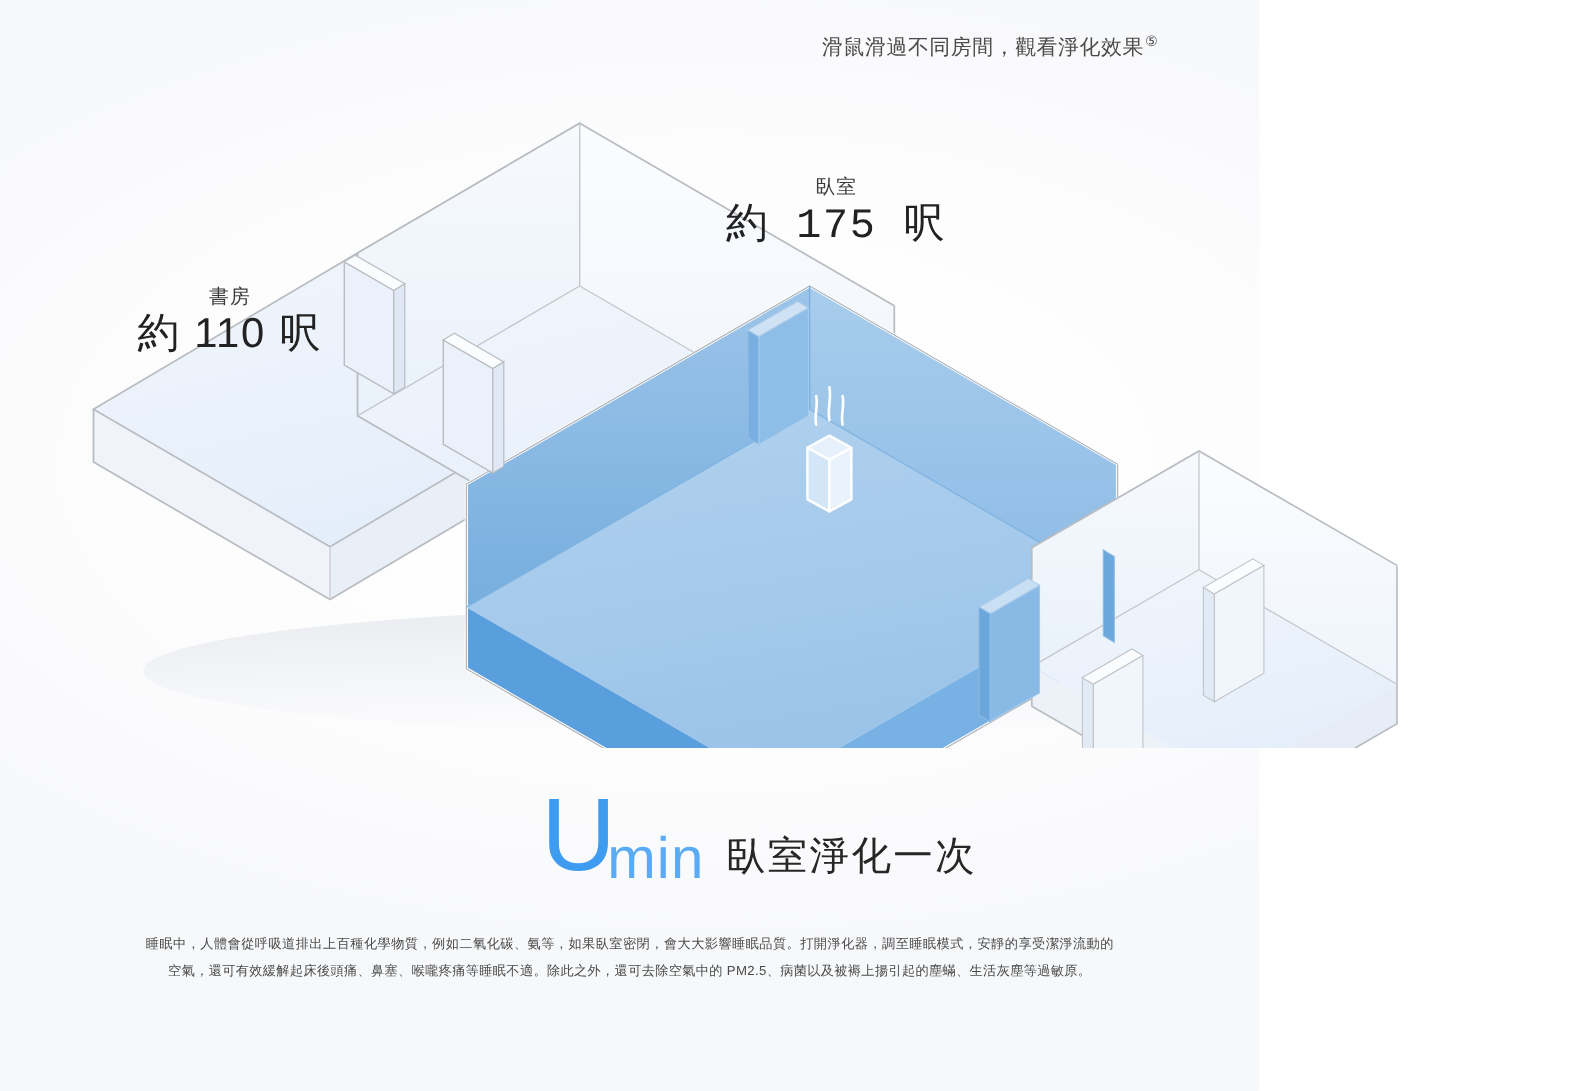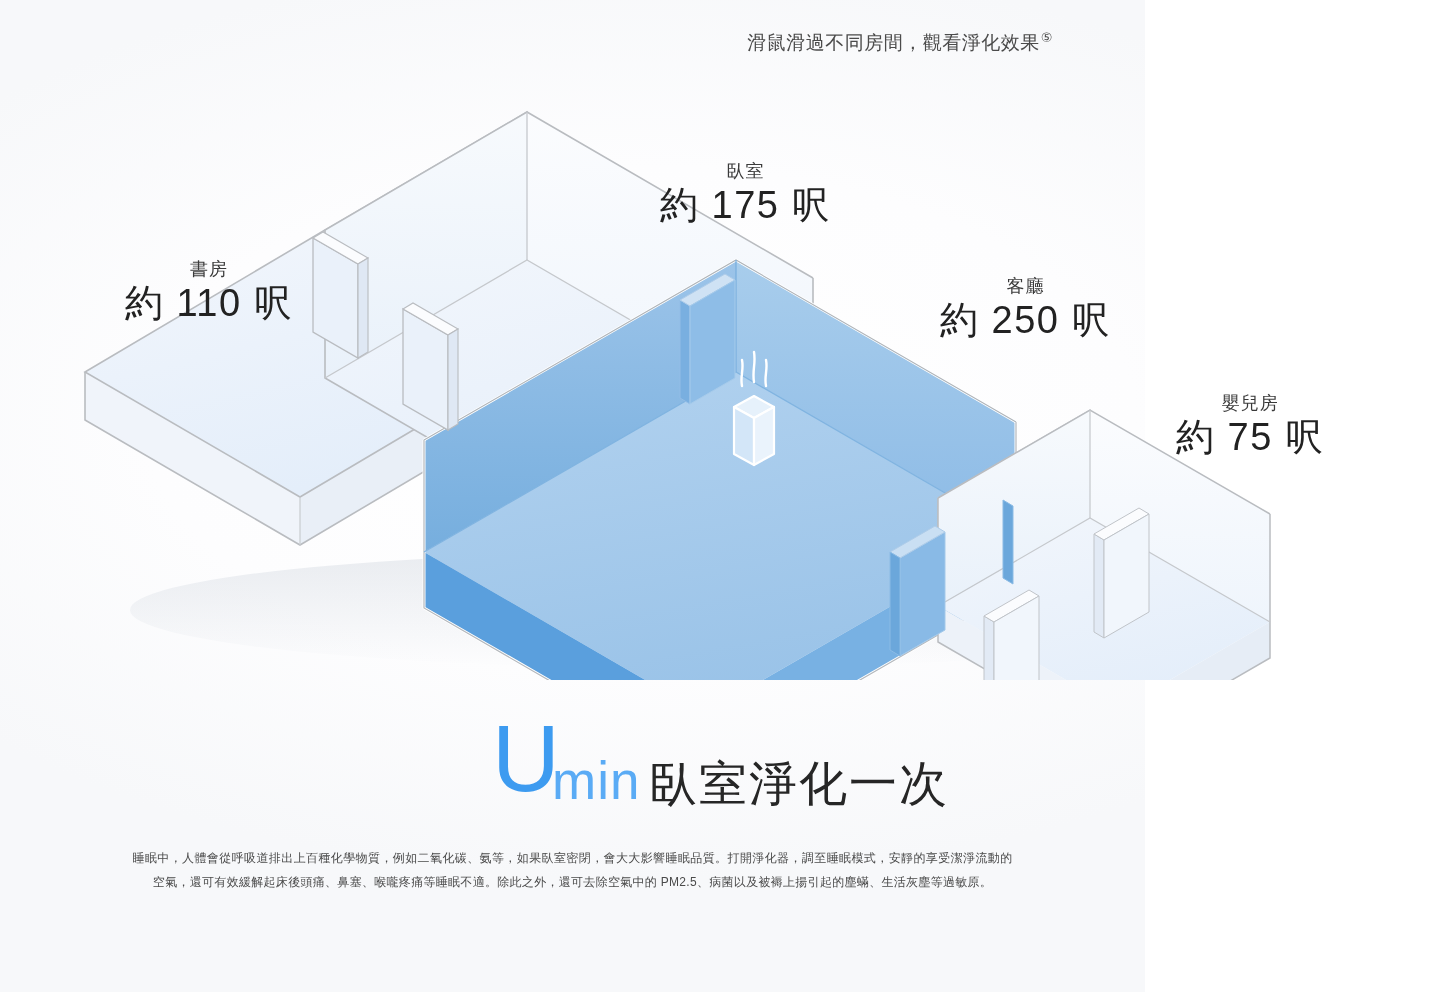--- a/index.html
+++ b/index.html
@@ -57,21 +57,21 @@
   .room-label .rarea {
     display:block;
     font-size:38px;
     font-weight:400;
     letter-spacing:1.5px;
     line-height:1.2;
     color:#222;
   }
 
   #label-study   { left:125px;  top:258px; }
-  #label-bedroom { left:660px;  top:160px; }
+  #label-bedroom { left:660px;  top:160px;font-family:Liberation Mono, monospace; }
   #label-living  { left:940px;  top:275px; }
   #label-baby    { left:1176px; top:392px; }
 
   
   #metric {
     position:absolute;
     left:0; top:672px;
     width:1445px;
     height:140px;
   }
@@ -104,22 +104,22 @@
     position:absolute;
     left:60px; top:82px;
     font-size:53px;
     line-height:1;
     color:#5aabf5;
     font-weight:300;
     letter-spacing:1px;
   }
   .m-caption {
     position:absolute;
-    left:157px; top:88px;
-    font-size:48px;
+    left:168px; top:88px;
+    font-size:36px;
     line-height:1;
     color:#262626;
     letter-spacing:2px;
     white-space:nowrap;
   }
 
   
   #desc {
     position:absolute;
     left:50%;
@@ -321,29 +321,21 @@
   <div class="room-label" id="label-study">
     <span class="rname">書房</span>
     <span class="rarea">約 110 呎</span>
   </div>
 
   <div class="room-label" id="label-bedroom">
     <span class="rname">臥室</span>
     <span class="rarea">約 175 呎</span>
   </div>
 
-  <div class="room-label" id="label-living">
-    <span class="rname">客廳</span>
-    <span class="rarea">約 250 呎</span>
-  </div>
-
-  <div class="room-label" id="label-baby">
-    <span class="rname">嬰兒房</span>
-    <span class="rarea">約 75 呎</span>
-  </div>
+
 
   <div id="metric">
     <div id="metric-inner">
       <span class="m-u">U</span>
       <span class="m-unit">min</span>
       <span class="m-caption">臥室淨化一次</span>
     </div>
   </div>
 
   <div id="desc">

